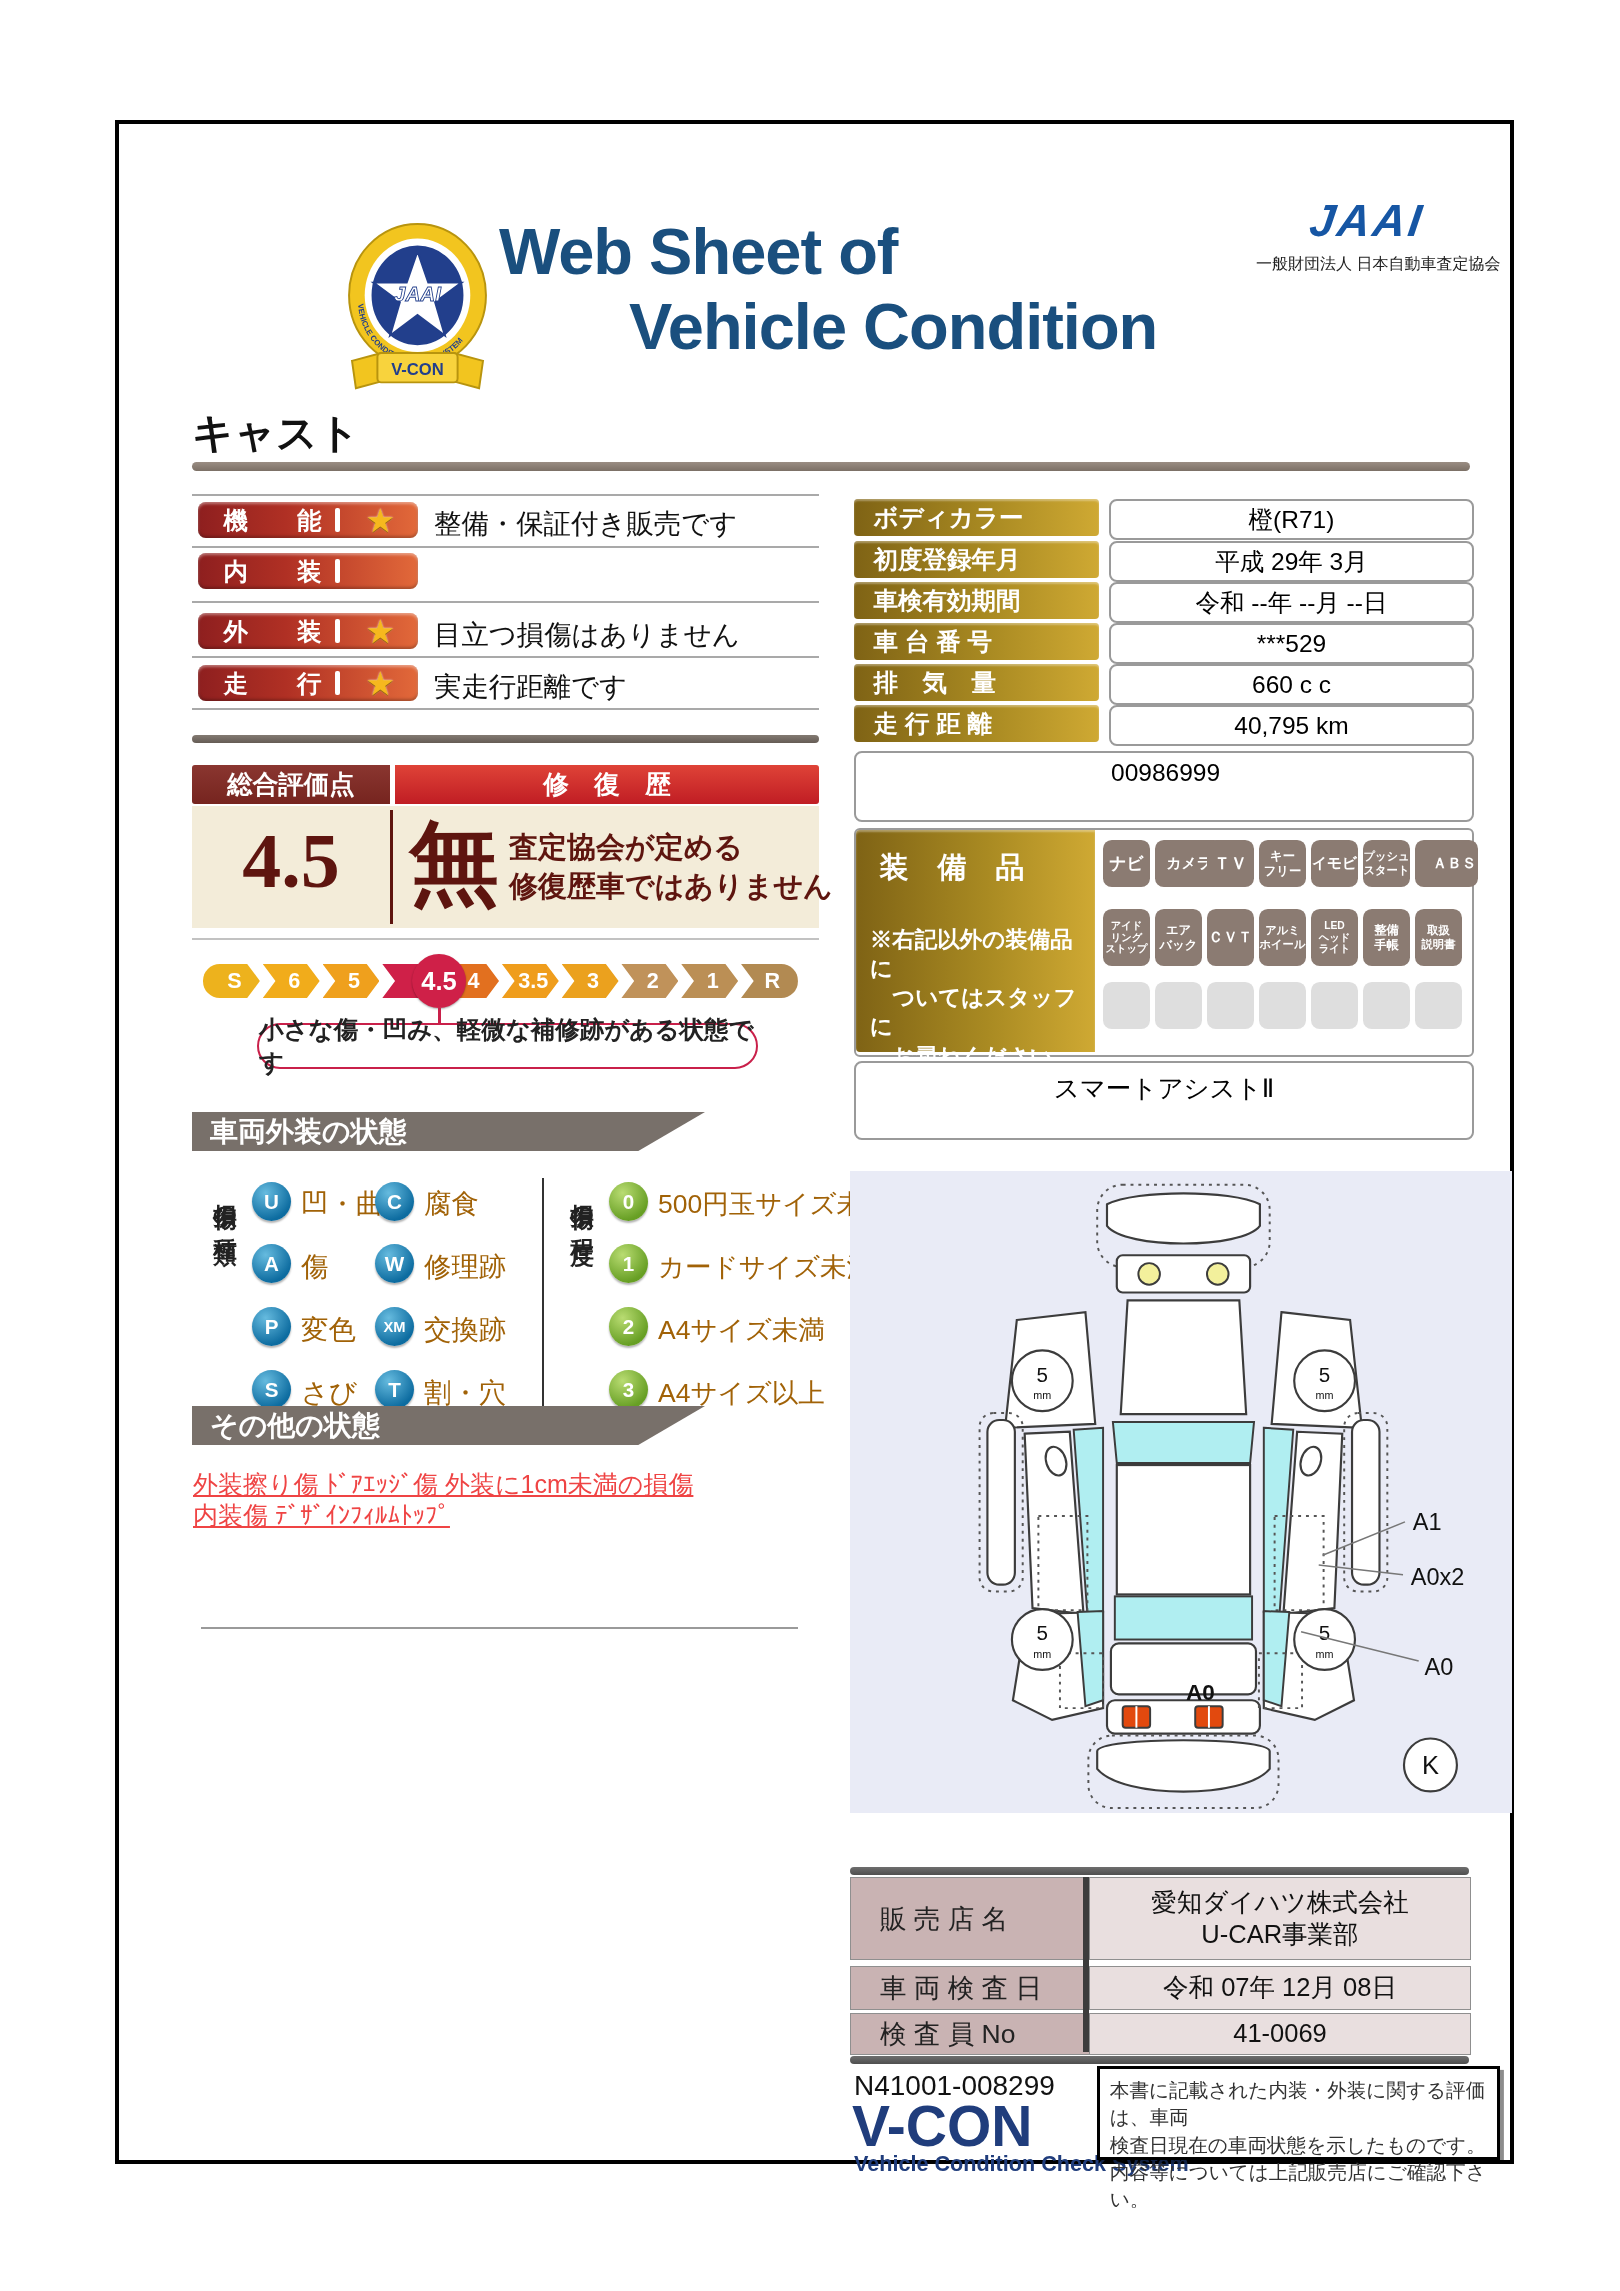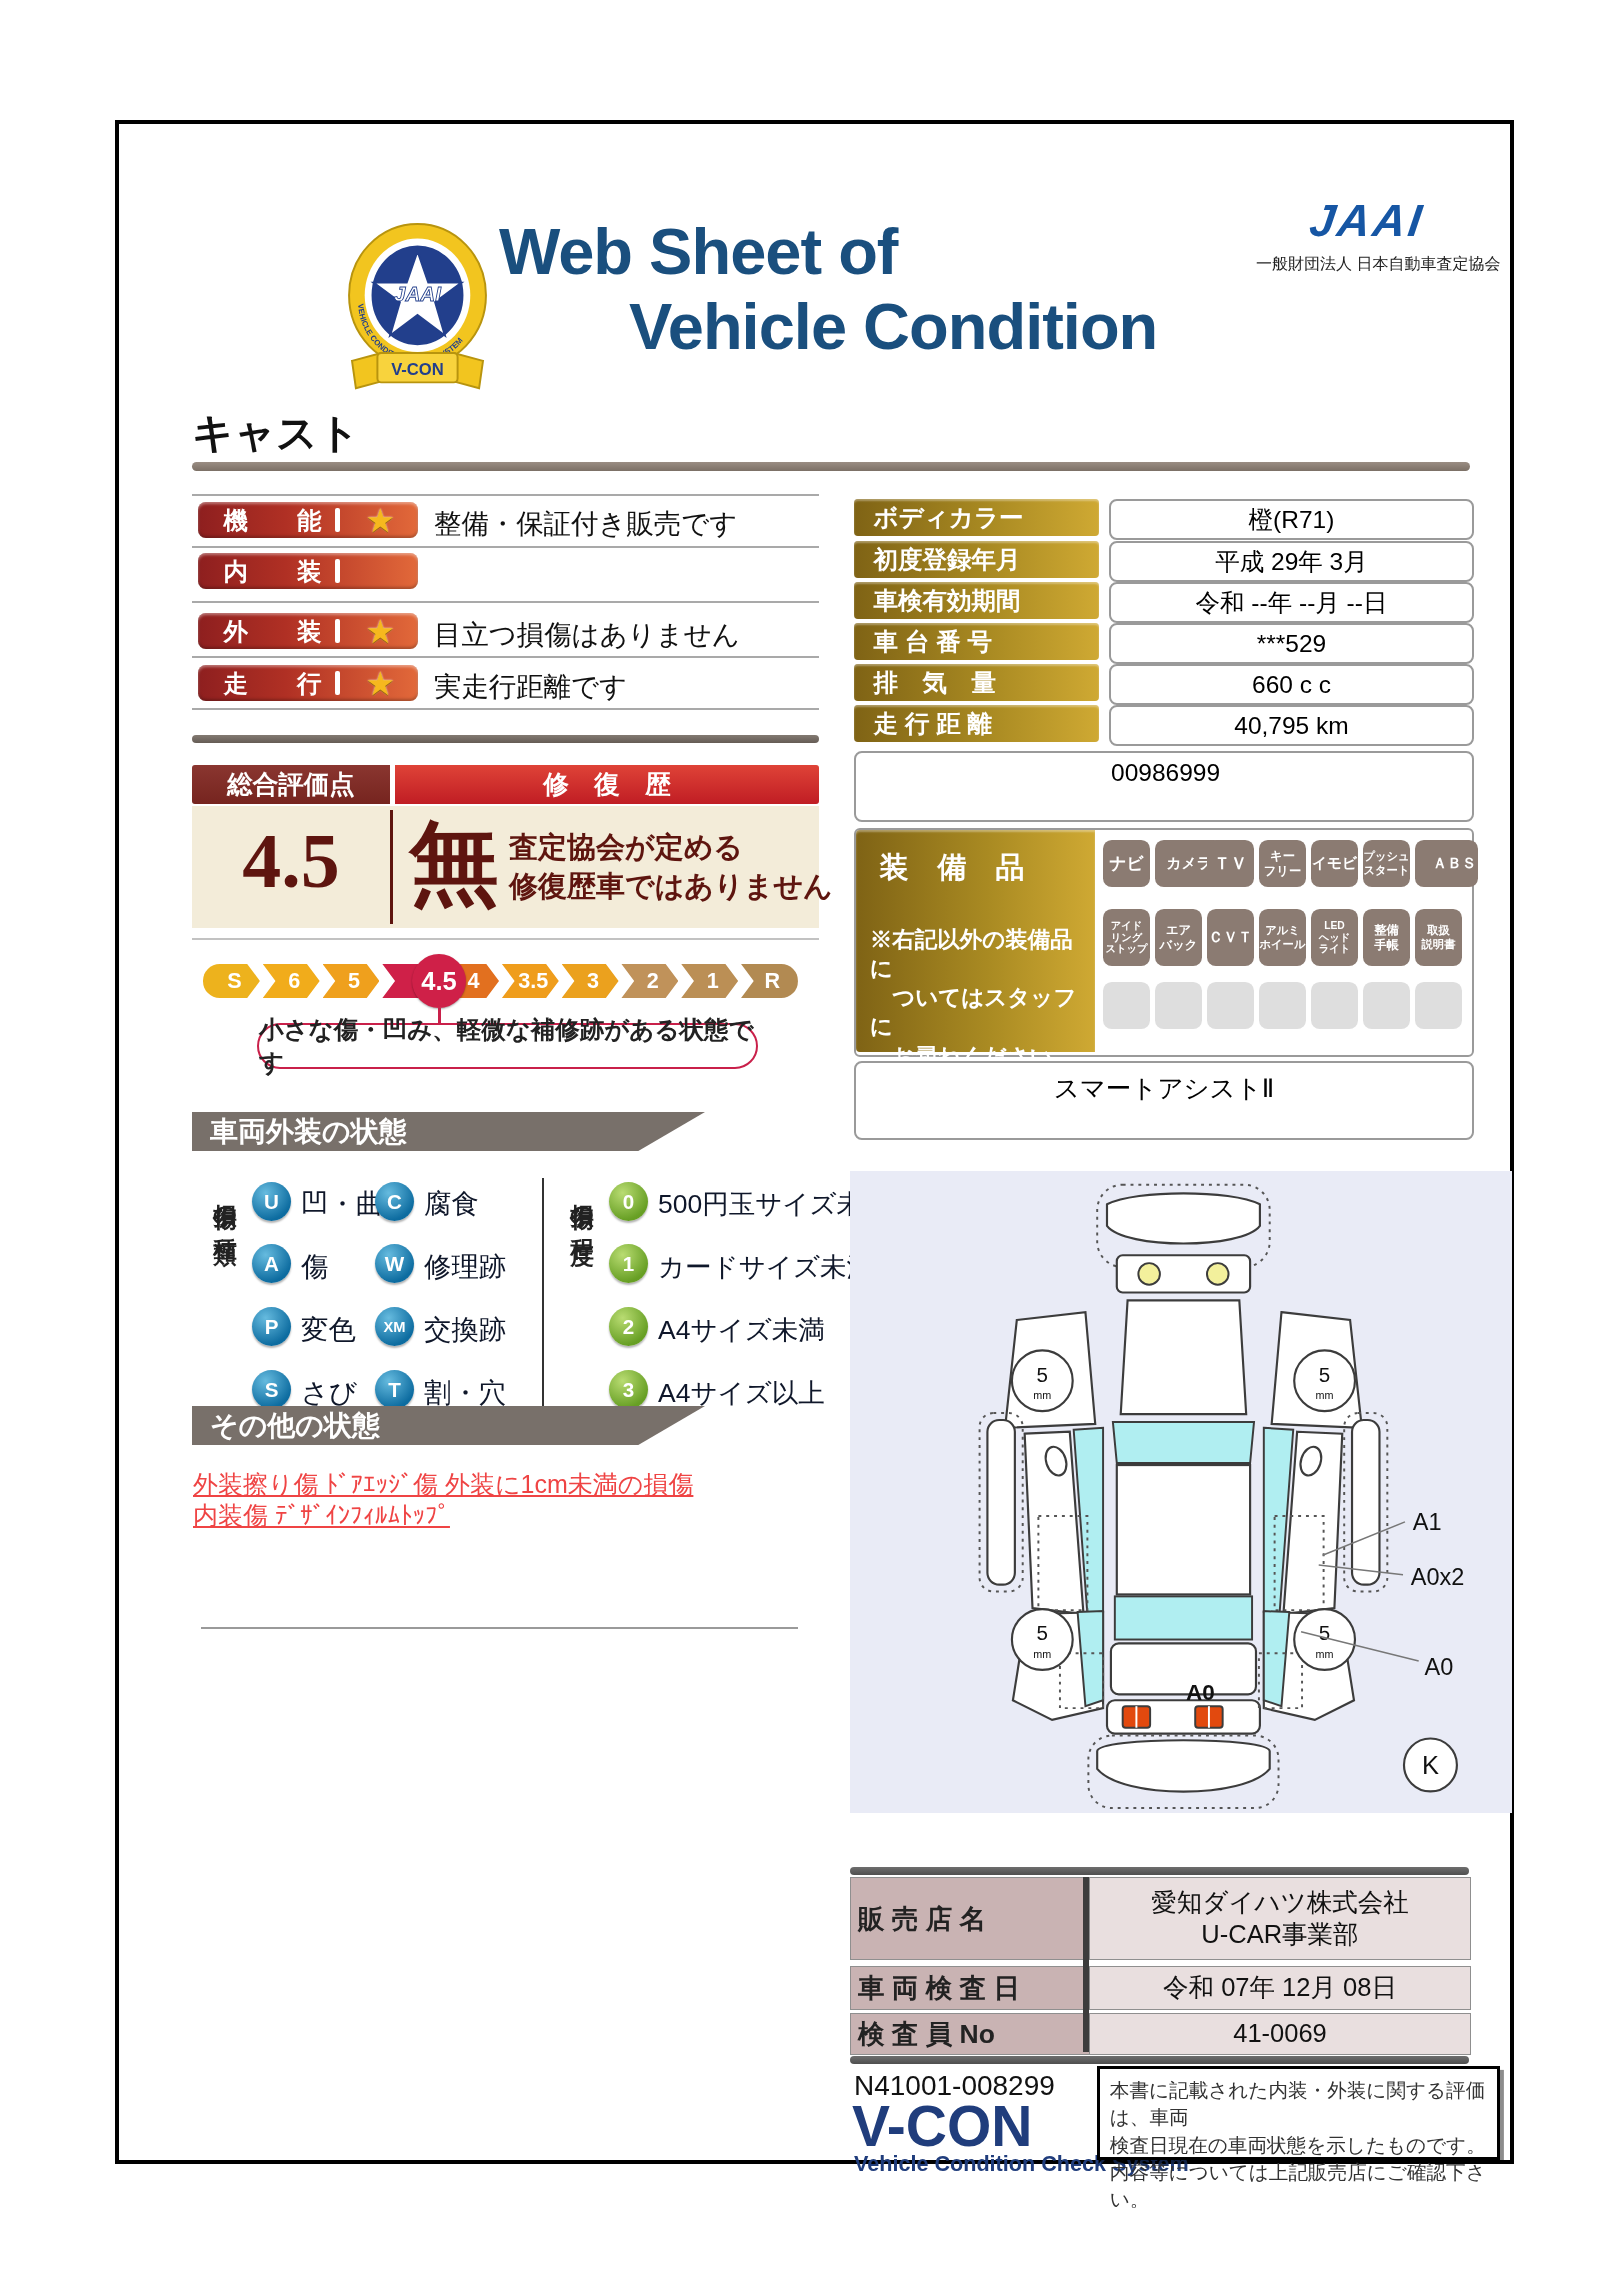--- a/index.html
+++ b/index.html
@@ -44,32 +44,32 @@
   .s1{font-size:16.7px;} .s2{font-size:12.3px;line-height:1.18;} .s3{font-size:10.3px;line-height:1.15;}
   .eq-note{color:#fff;font-size:22.5px;font-weight:bold;white-space:pre-line;line-height:1.3;}
   
   .tab{background:#78706a;color:#fff;font-size:28px;font-weight:bold;display:flex;align-items:center;padding-left:18px;clip-path:polygon(0 0,100% 0,87% 100%,0 100%);}
   
   .vtitle{writing-mode:vertical-rl;font-size:23.5px;color:#222;letter-spacing:2.9px;font-weight:bold;}
   .badge{width:39px;height:39px;border-radius:50%;display:flex;align-items:center;justify-content:center;color:#fff;font-weight:bold;font-size:20.6px;box-shadow:0 2px 2px rgba(0,0,0,.3);}
   .badge.blue{background:radial-gradient(circle at 35% 28%,#66bbdf,#0d6ca0 72%);}
   .badge.green{background:radial-gradient(circle at 35% 28%,#b9dc72,#679f24 72%);}
   .badge.xm{font-size:14.7px;}
-  .leg-label{font-size:27.4px;color:#0f172a;}
+  .leg-label{font-size:27.4px;color:#a16207;}
   .notes-text{font-size:25px;color:#ef4444;white-space:pre-line;line-height:1.22;text-decoration:underline;}
   
   #diagram-box{background:#e9ebf6;}
   .solid{fill:#fff;stroke:#3c3c3c;stroke-width:2.2;}
   .cyan{fill:#b0eef1;stroke:#3c3c3c;stroke-width:2;}
   .dash{fill:none;stroke:#555;stroke-width:2;stroke-dasharray:3,5;}
   .leader{stroke:#777;stroke-width:1.5;}
   .dtext{font-family:"Liberation Sans",sans-serif;fill:#111;}
   
   .gray-bar{background:linear-gradient(180deg,#6e6e6e,#4f4f4f);border-radius:4.9px;}
-  .dl-label{background:#c9b3b3;border:1px solid #8f8f8f;display:flex;align-items:center;padding-left:7px;font-size:26.5px;color:#222;white-space:pre;font-weight:bold;}
+  .dl-label{background:#c9b3b3;border:1px solid #8f8f8f;display:flex;align-items:center;padding-left:29px;font-size:26.5px;color:#222;white-space:pre;}
   .dl-value{background:#e9dfdf;border:1px solid #8f8f8f;display:flex;align-items:center;justify-content:center;font-size:25.5px;color:#111;text-align:center;white-space:pre-line;line-height:1.25;}
   
   .serial{font-size:28px;color:#111;}
   .vcon{font-size:57px;font-weight:900;color:#203d7c;letter-spacing:0px;line-height:1;}
   .vcon-sub{font-size:21.6px;font-weight:bold;color:#203d7c;}
   .footer-note{border:3.9px solid #000;background:#fff;box-shadow:3.9px 3.9px 0 rgba(0,0,0,.45);font-size:19.6px;color:#333;white-space:pre-line;line-height:1.4;padding:7.8px 9.8px;box-sizing:border-box;}
 </style>
 </head>
 <body>
 

